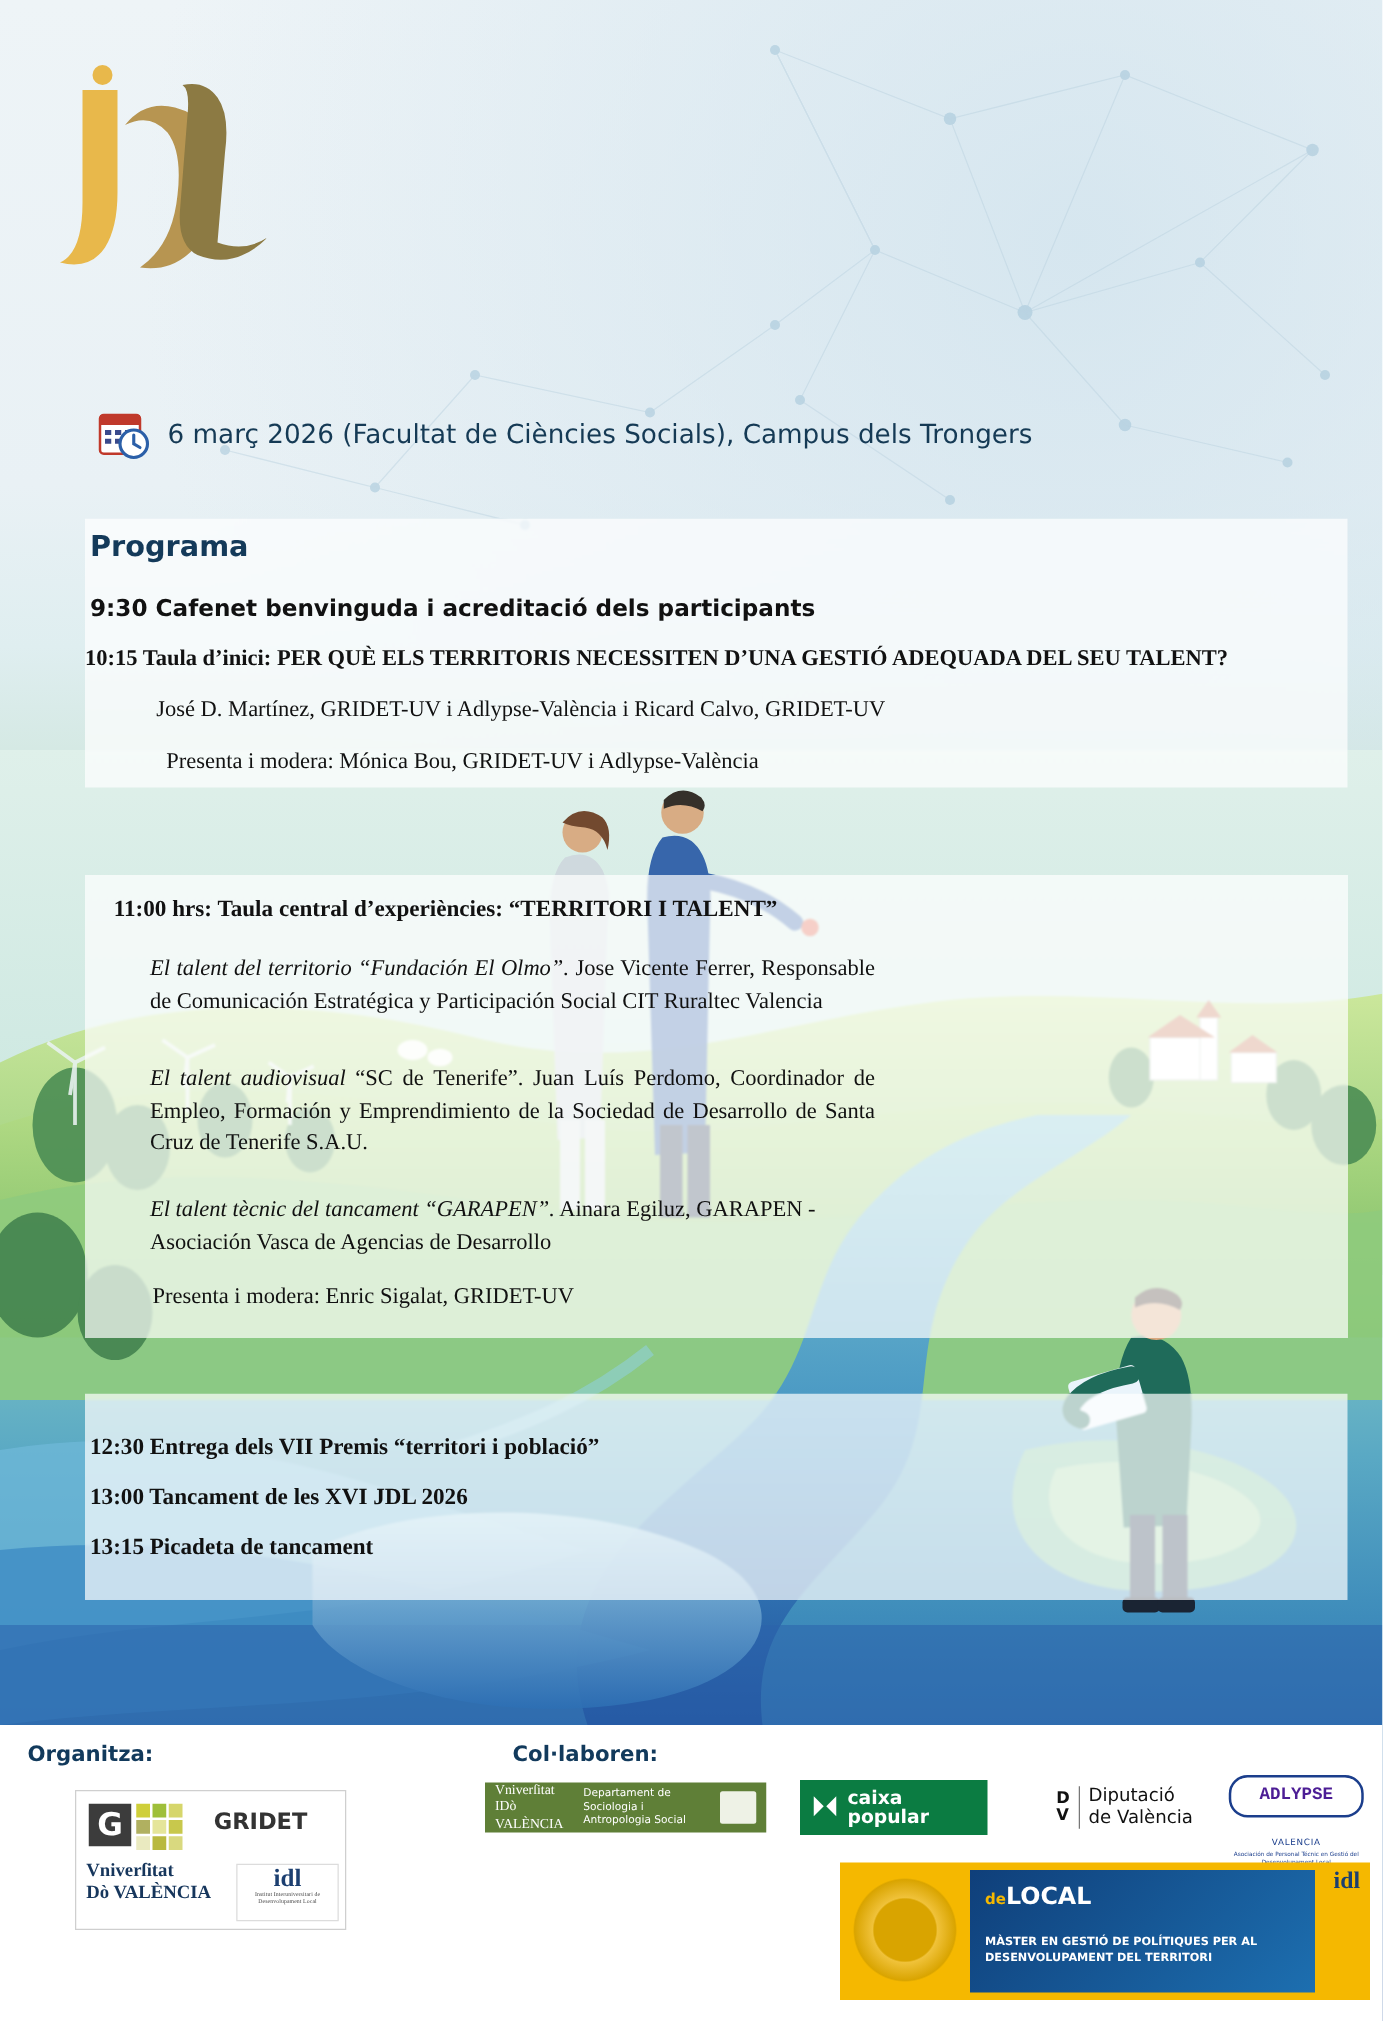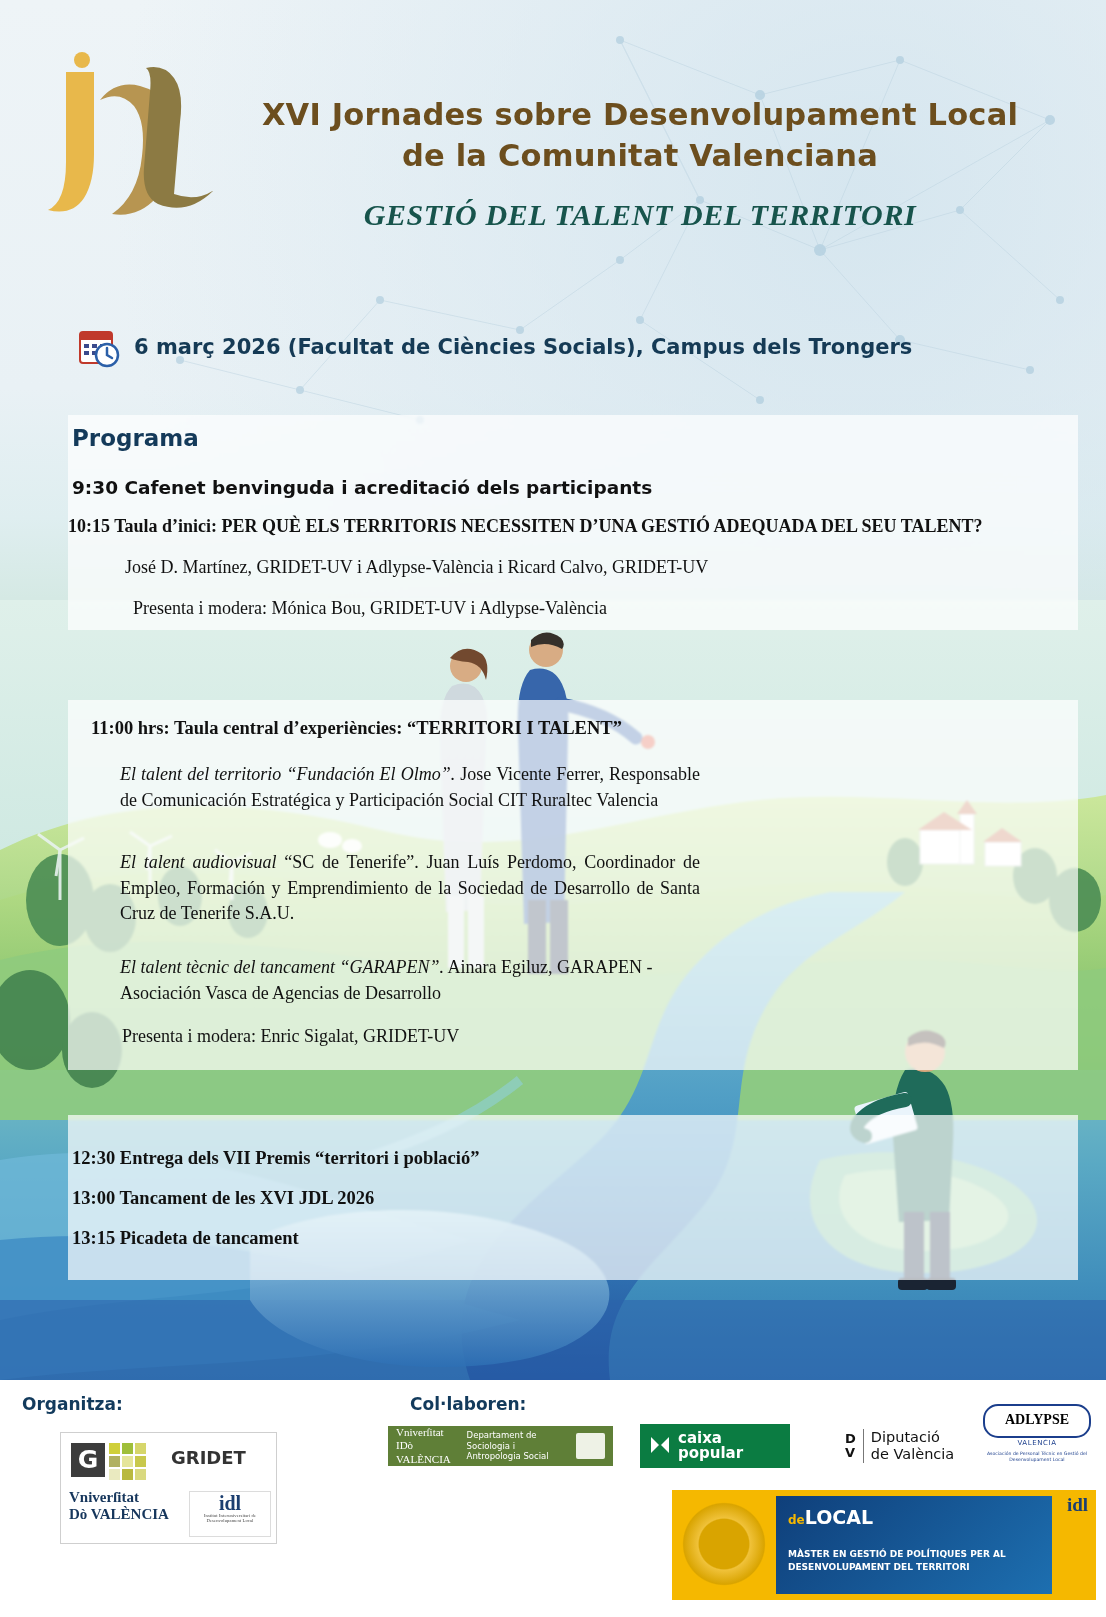--- a/index.html
+++ b/index.html
@@ -43,21 +43,21 @@
     font-family:"Liberation Serif", serif;
     font-style:italic;font-weight:bold;font-size:30px;color:#17544c;letter-spacing:.6px;
   }
   .datebar{
     position:absolute;top:325px;left:78px;right:40px;height:44px;
     display:flex;align-items:center;gap:14px;
   }
   .cal-icon{width:42px;height:42px;position:relative;flex:0 0 auto;}
   .datetext{
     font-family:"DejaVu Sans", sans-serif;
-    font-weight:bold;font-size:21px;color:#153a55;
+    font-weight:normal;font-size:21px;color:#153a55;
   }
 
   
   .panel{
     position:absolute;
     background:rgba(255,255,255,.70);
     backdrop-filter:blur(1px);
   }
   .panel-a{left:68px;top:415px;width:1010px;height:215px;}
   .panel-b{left:68px;top:700px;width:1010px;height:370px;}
@@ -134,22 +134,22 @@
     position:absolute;left:845px;top:44px;width:130px;height:44px;display:flex;align-items:center;gap:7px;
   }
   .dipu .dv{font-family:"DejaVu Sans",sans-serif;font-weight:bold;font-size:13px;color:#111;line-height:1.05;}
   .dipu .bar{width:1px;height:34px;background:#777;}
   .dipu .nm{font-family:"DejaVu Sans",sans-serif;font-size:14.5px;color:#111;line-height:1.2;}
 
   .adlypse{
     position:absolute;left:978px;top:24px;width:118px;height:66px;text-align:center;
   }
   .adl-badge{
-    width:104px;height:30px;margin:0 auto;border:2px solid #1b3e8c;border-radius:15px;
-    font-family:Liberation Serif, serif;font-weight:bold;font-size:14px;color:#000000;line-height:28px;
+    width:104px;height:30px;margin:16px auto;border:2px solid #1b3e8c;border-radius:15px;
+    font-family:Liberation Mono, monospace;font-weight:bold;font-size:14px;color:#4c1d95;line-height:28px;
   }
   .adl-sub{font-family:"DejaVu Sans",sans-serif;font-size:7px;color:#1b3e8c;margin-top:1px;letter-spacing:.6px;}
   .adl-legend{font-family:"DejaVu Sans",sans-serif;font-size:4.6px;color:#1b3e8c;margin-top:4px;line-height:1.35;}
 
   .master{
     position:absolute;left:672px;top:110px;width:424px;height:110px;background:#f5b800;
     overflow:hidden;
   }
   .master .gear{
     position:absolute;left:6px;top:8px;width:92px;height:92px;border-radius:50%;
@@ -318,27 +318,20 @@
 
     <div class="logo-jdl">
       <svg viewBox="0 0 185 195" width="185" height="195">
         <path d="M38 30 L38 120 q0 40 -18 48 q24 6 36 -12 q10 -16 10 -44 L66 30 Z" fill="#e8b84b"></path>
         <path d="M72 58 q20 -10 34 6 q12 16 8 50 q-4 40 -30 58 q26 4 44 -16 q20 -22 18 -62 q-2 -42 -34 -50 q-24 -6 -40 14 z" fill="#b79551"></path>
         <path d="M118 26 q18 -4 28 10 q10 14 6 44 l-6 72 q22 8 40 -4 q-26 26 -56 14 q-16 -8 -14 -36 l6 -76 q2 -20 -4 -24 z" fill="#8c7a43"></path>
         <circle cx="54" cy="18" r="8" fill="#e8b84b"></circle>
       </svg>
     </div>
 
-    <div class="title-block">
-      <div class="title1">
-        <div>XVI Jornades sobre Desenvolupament Local</div>
-        <div>de la Comunitat Valenciana</div>
-      </div>
-      <div class="title2">GESTIÓ DEL TALENT DEL TERRITORI</div>
-    </div>
   </div>
 
   <div class="datebar">
     <span class="cal-icon">
       <svg viewBox="0 0 42 42" width="42" height="42">
         <rect x="2" y="6" width="32" height="31" rx="3" fill="#ffffff" stroke="#c0392b" stroke-width="2"></rect>
         <rect x="2" y="6" width="32" height="8" fill="#c0392b"></rect>
         <g fill="#3a4a8c">
           <rect x="6" y="18" width="5" height="4"></rect>
             <rect x="14" y="18" width="5" height="4"></rect>

